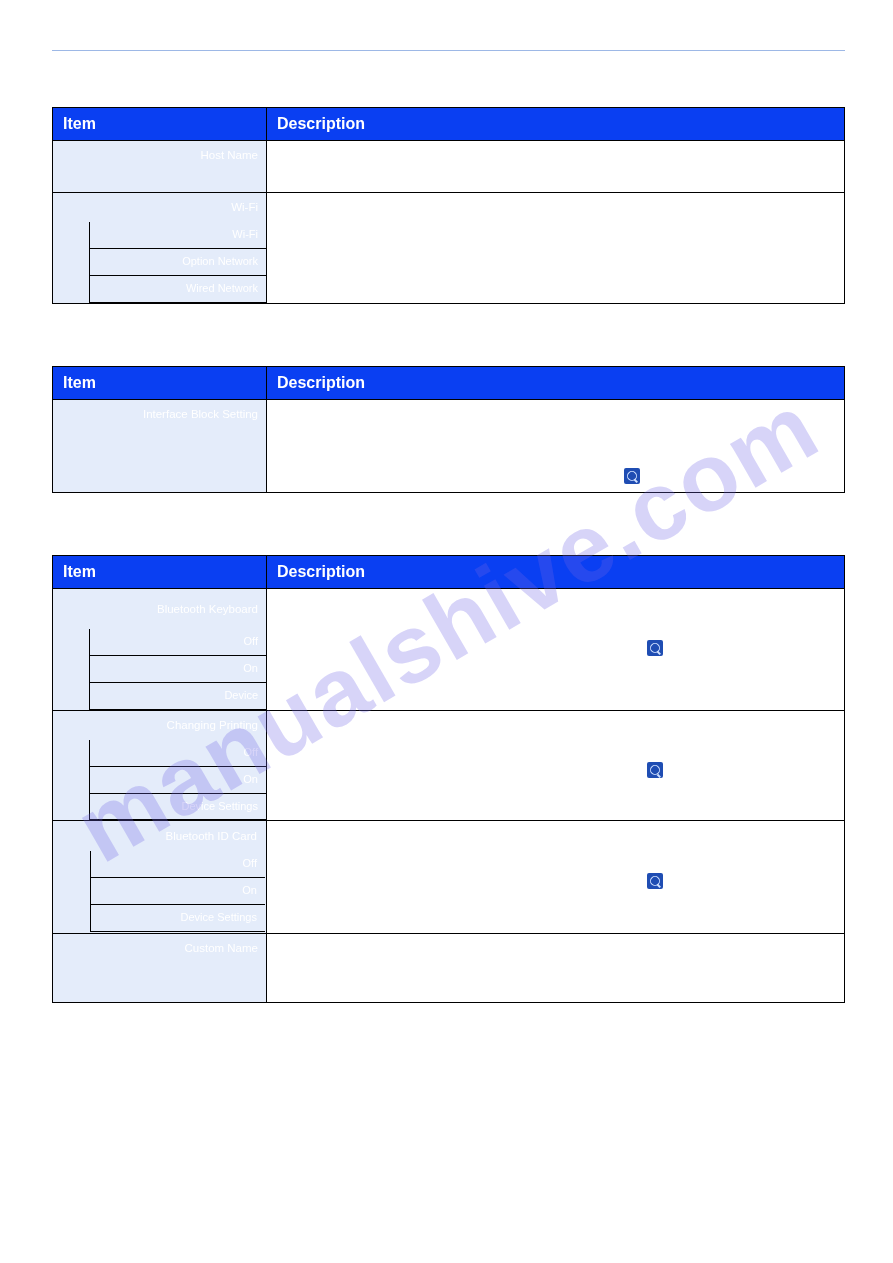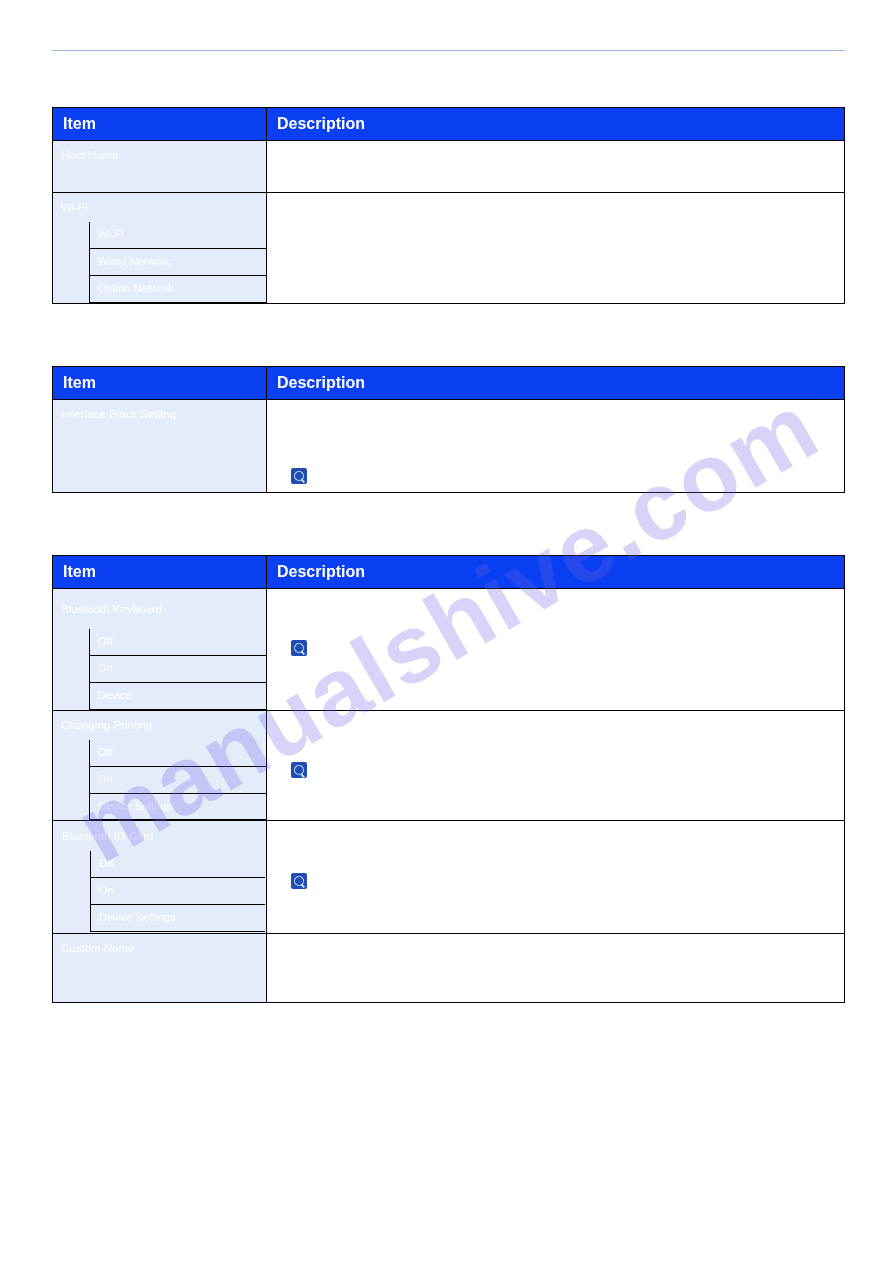--- a/index.html
+++ b/index.html
@@ -50,20 +50,21 @@
     padding: 7px 10px;
     border: 1px solid #000;
   }
   table.param td {
     border: 1px solid #000;
     font-size: 11.5px;
     padding: 6px 8px;
     vertical-align: top;
     color: #fff;
     line-height: 1.45;
+    text-align: right;
   }
   td.label {
     background: #e4ecfa;
     color: #fff;
   }
   .nested-wrap {
     padding: 0;
     margin-left: 27px;
   }
   .nested-outer {
@@ -171,24 +172,24 @@
       <td class="label nested-wrap" style="padding:0">
         <div style="padding:6px 8px">Wi-Fi</div>
         <div class="nested-outer">
           <div class="nested-gutter"></div>
           <table class="nested">
             <tbody>
                   <tr>
                     <td>Wi-Fi</td>
                   </tr>
             <tr>
+                    <td>Option Network</td>
+                  </tr>
+            <tr>
                     <td>Wired Network</td>
-                  </tr>
-            <tr>
-                    <td>Option Network</td>
                   </tr>
           </tbody>
               </table>
         </div>
       </td>
       <td class="desc">
         <p>Select the network interface to be used for the send function used as a client, the authentication function by connecting an external server, and the RFID function that refers to the address book of this machine.</p>
       </td>
     </tr>
   </tbody>

